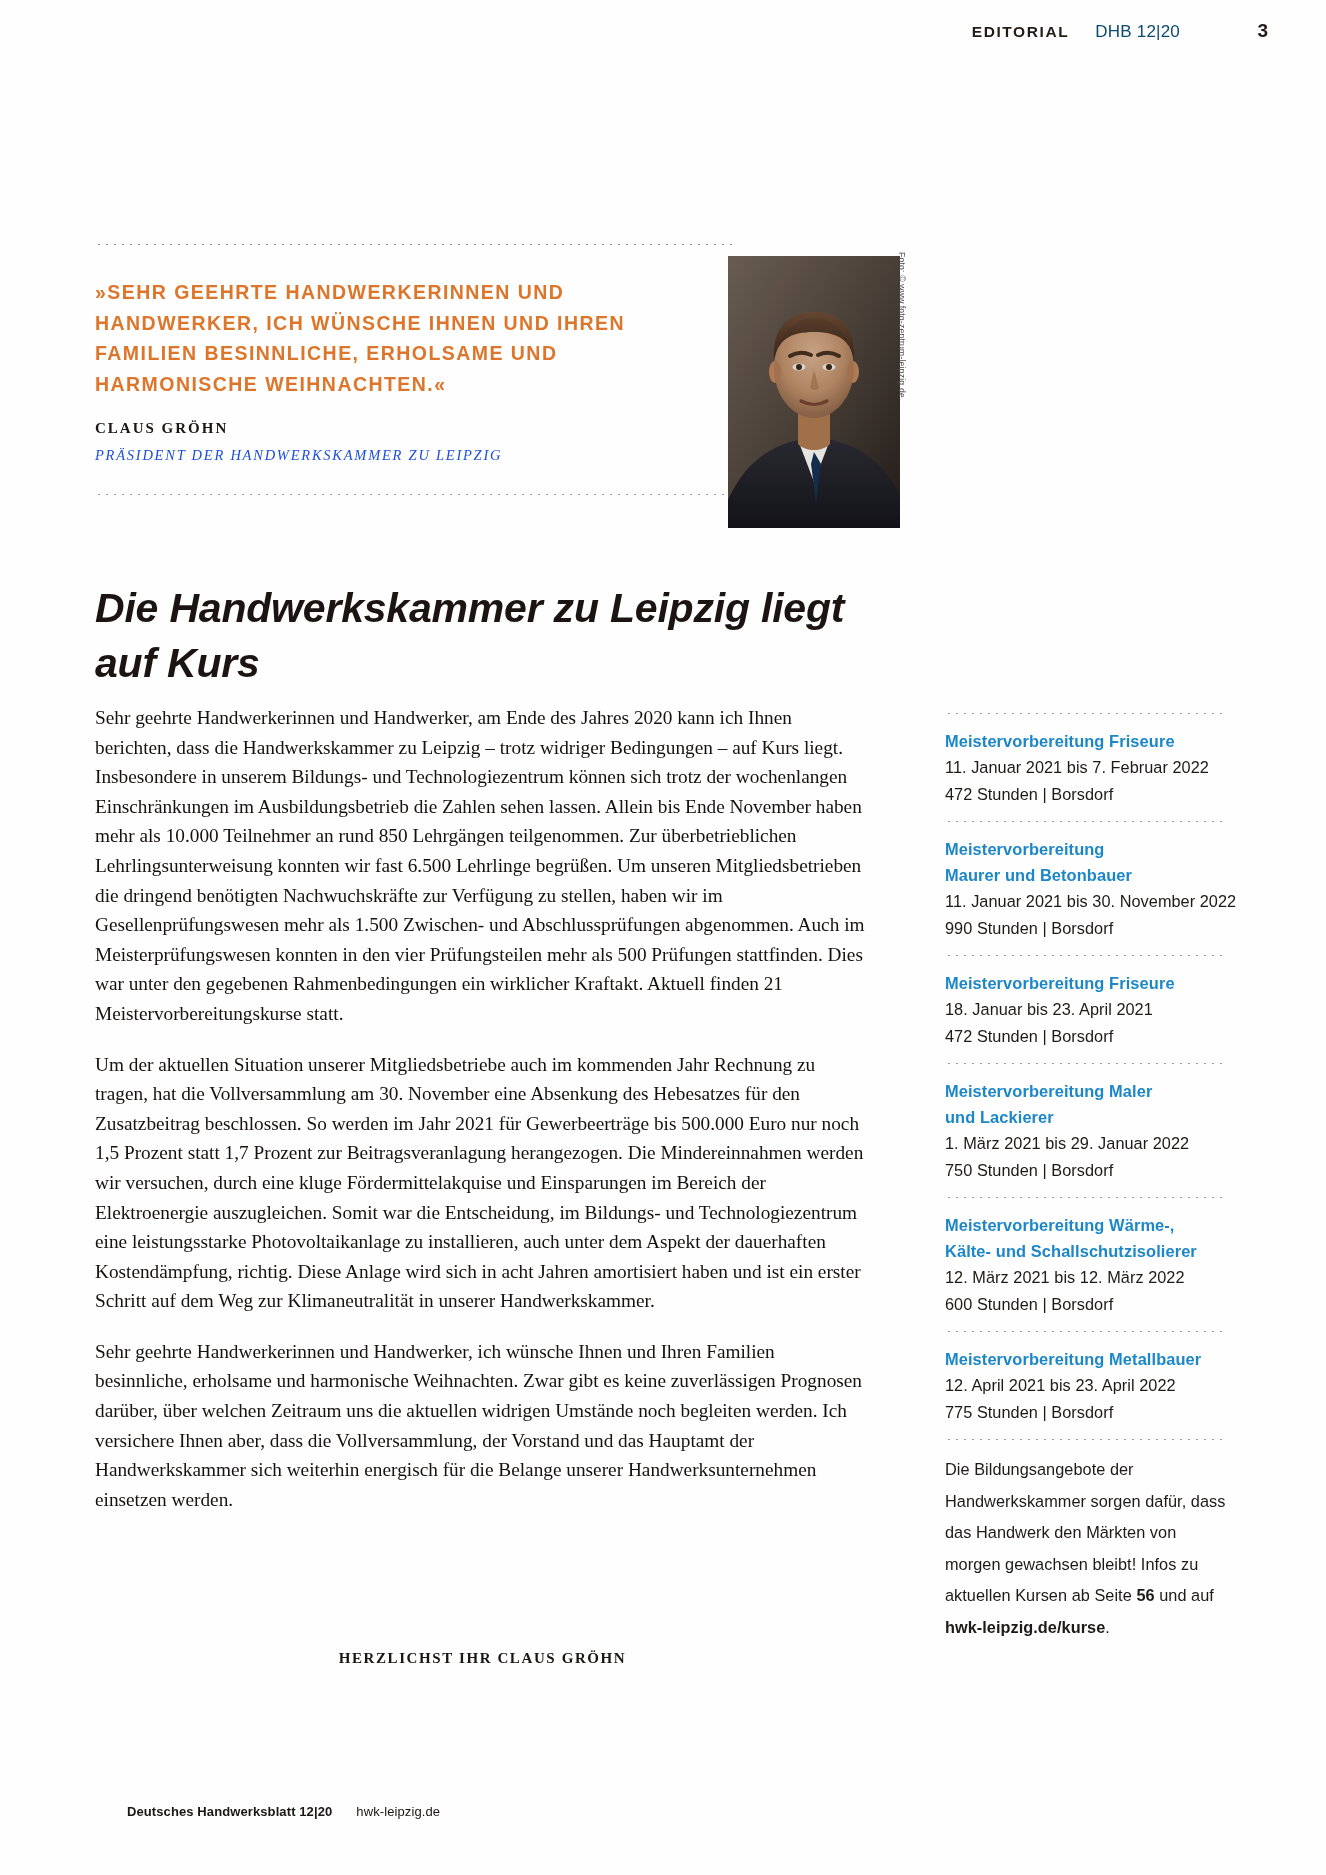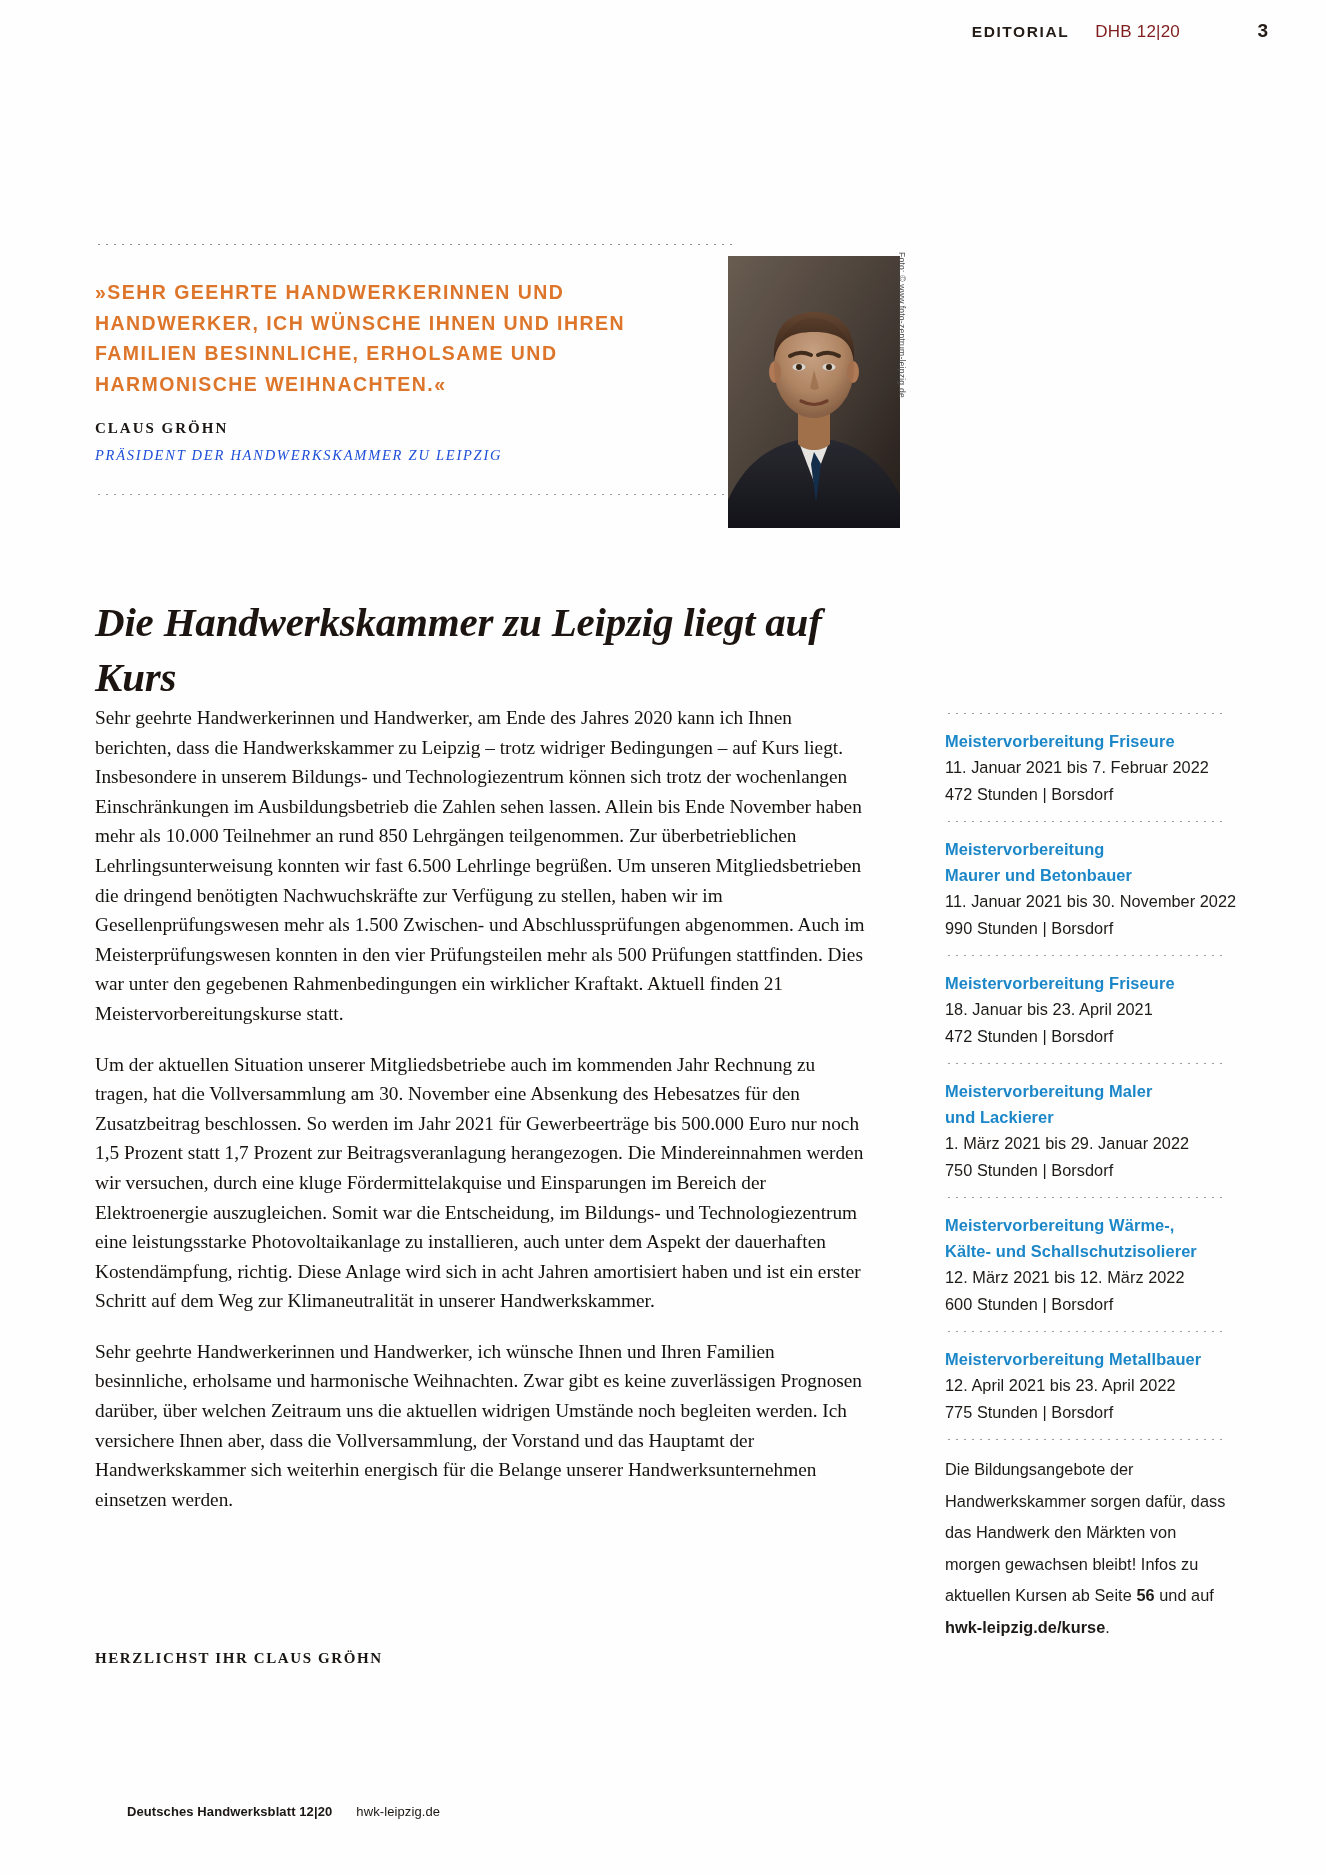--- a/index.html
+++ b/index.html
@@ -41,21 +41,21 @@
     font-weight: 700;
     font-size: 15.5px;
     letter-spacing: 1.6px;
     color: #231b16;
   }
   .runhead-issue {
     font-family: "Liberation Sans", sans-serif;
     font-weight: 400;
     font-size: 17px;
     letter-spacing: 0.2px;
-    color: #7f1d1d;
+    color: #0c4a6e;
     margin-left: 26px;
   }
   .runhead-pageno {
     font-family: "Liberation Sans", sans-serif;
     font-weight: 700;
     font-size: 19px;
     color: #231b16;
     margin-left: 72px;
     min-width: 16px;
     text-align: right;
@@ -130,23 +130,23 @@
     color: #4a4a4a;
     white-space: nowrap;
     transform-origin: left top;
     transform: rotate(90deg);
   }
 
   
   .headline {
     position: absolute;
     left: 95px;
-    top: 568px;
+    top: 554px;
     width: 760px;
-    font-family: Liberation Serif, serif;
+    font-family: Liberation Sans, sans-serif;
     font-style: italic;
     font-weight: 700;
     font-size: 41px;
     line-height: 55px;
     letter-spacing: -0.2px;
     color: #1c1410;
   }
 
   
   .bodycol {
@@ -161,21 +161,21 @@
     text-align: left;
   }
   .bodycol p {
     margin: 0 0 21px 0;
   }
   .signoff {
     position: absolute;
     left: 95px;
     top: 1650px;
     width: 775px;
-    text-align: left;
+    text-align: center;
     font-family: "Liberation Serif", serif;
     font-weight: 700;
     font-size: 15px;
     letter-spacing: 1.6px;
     color: #1a1614;
   }
 
   
   .sidebar {
     position: absolute;

